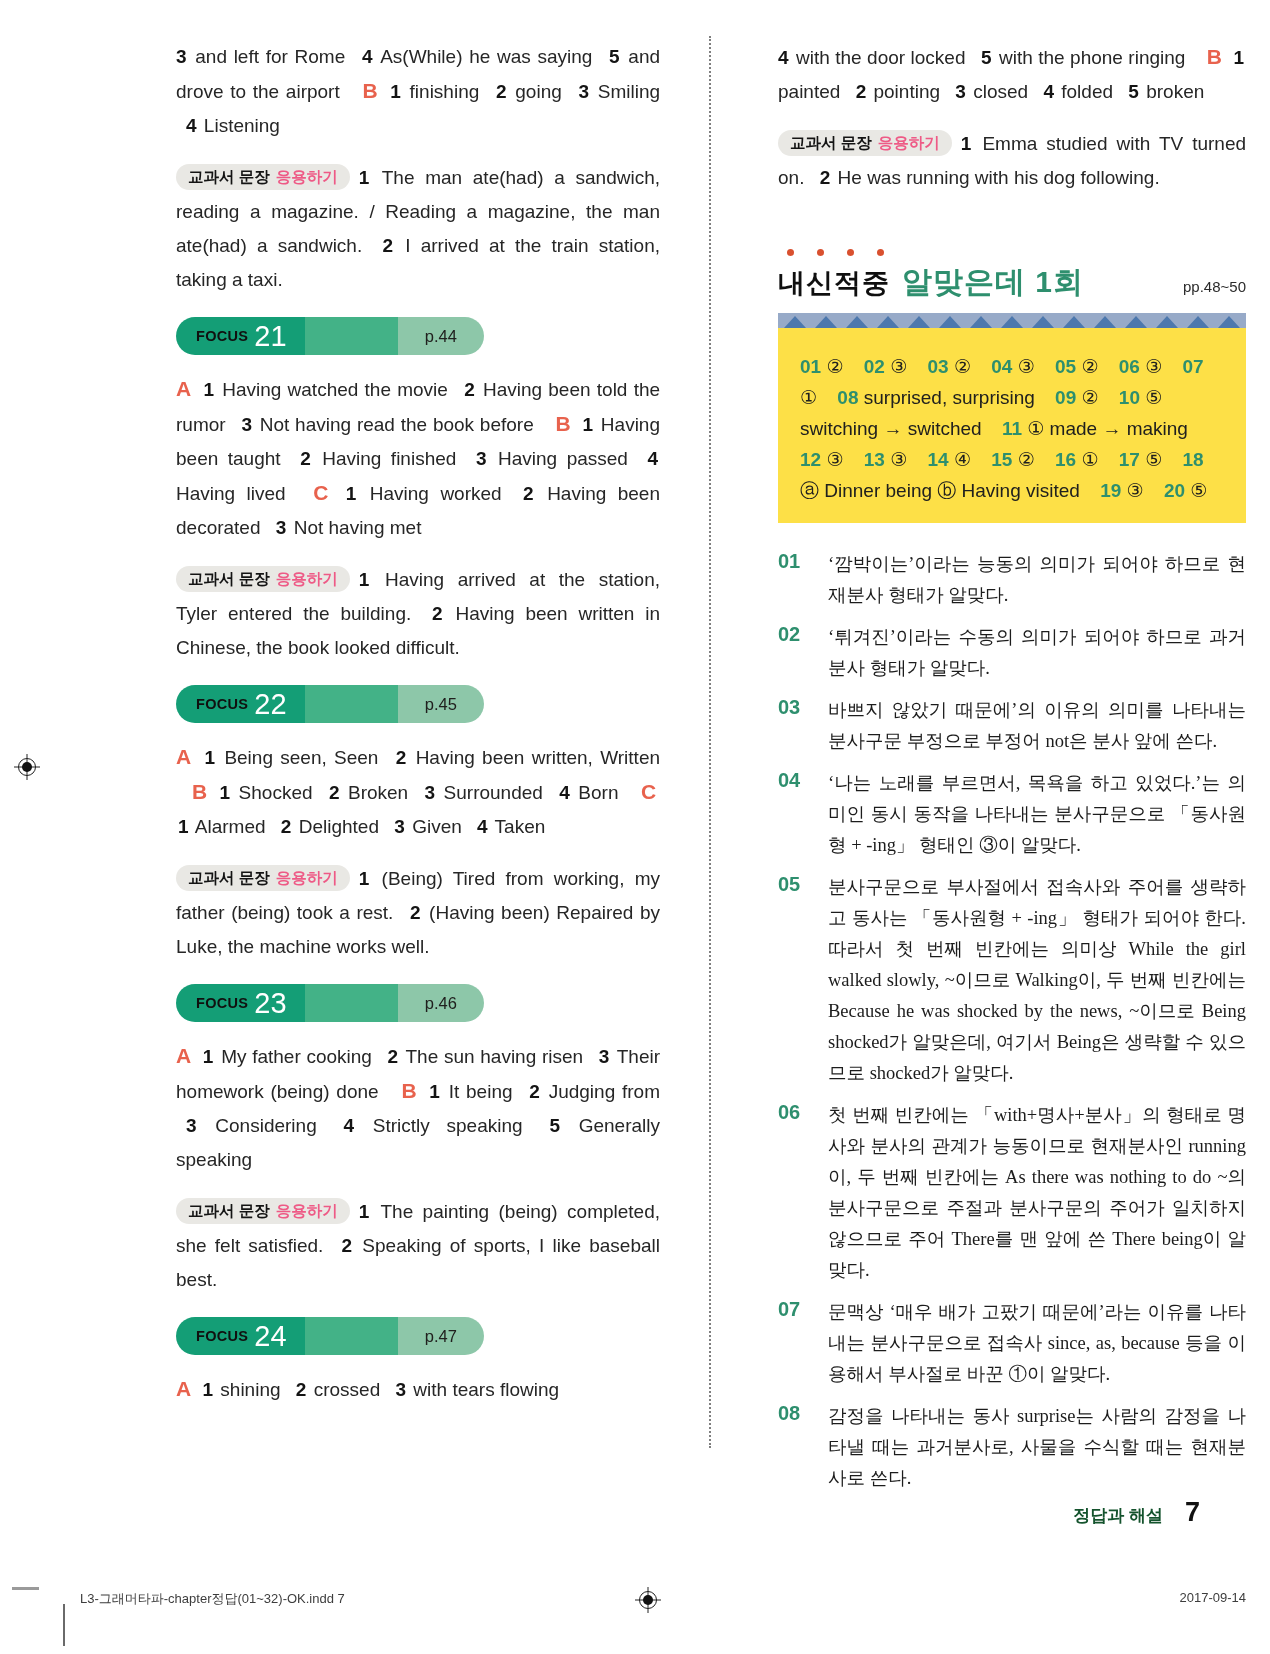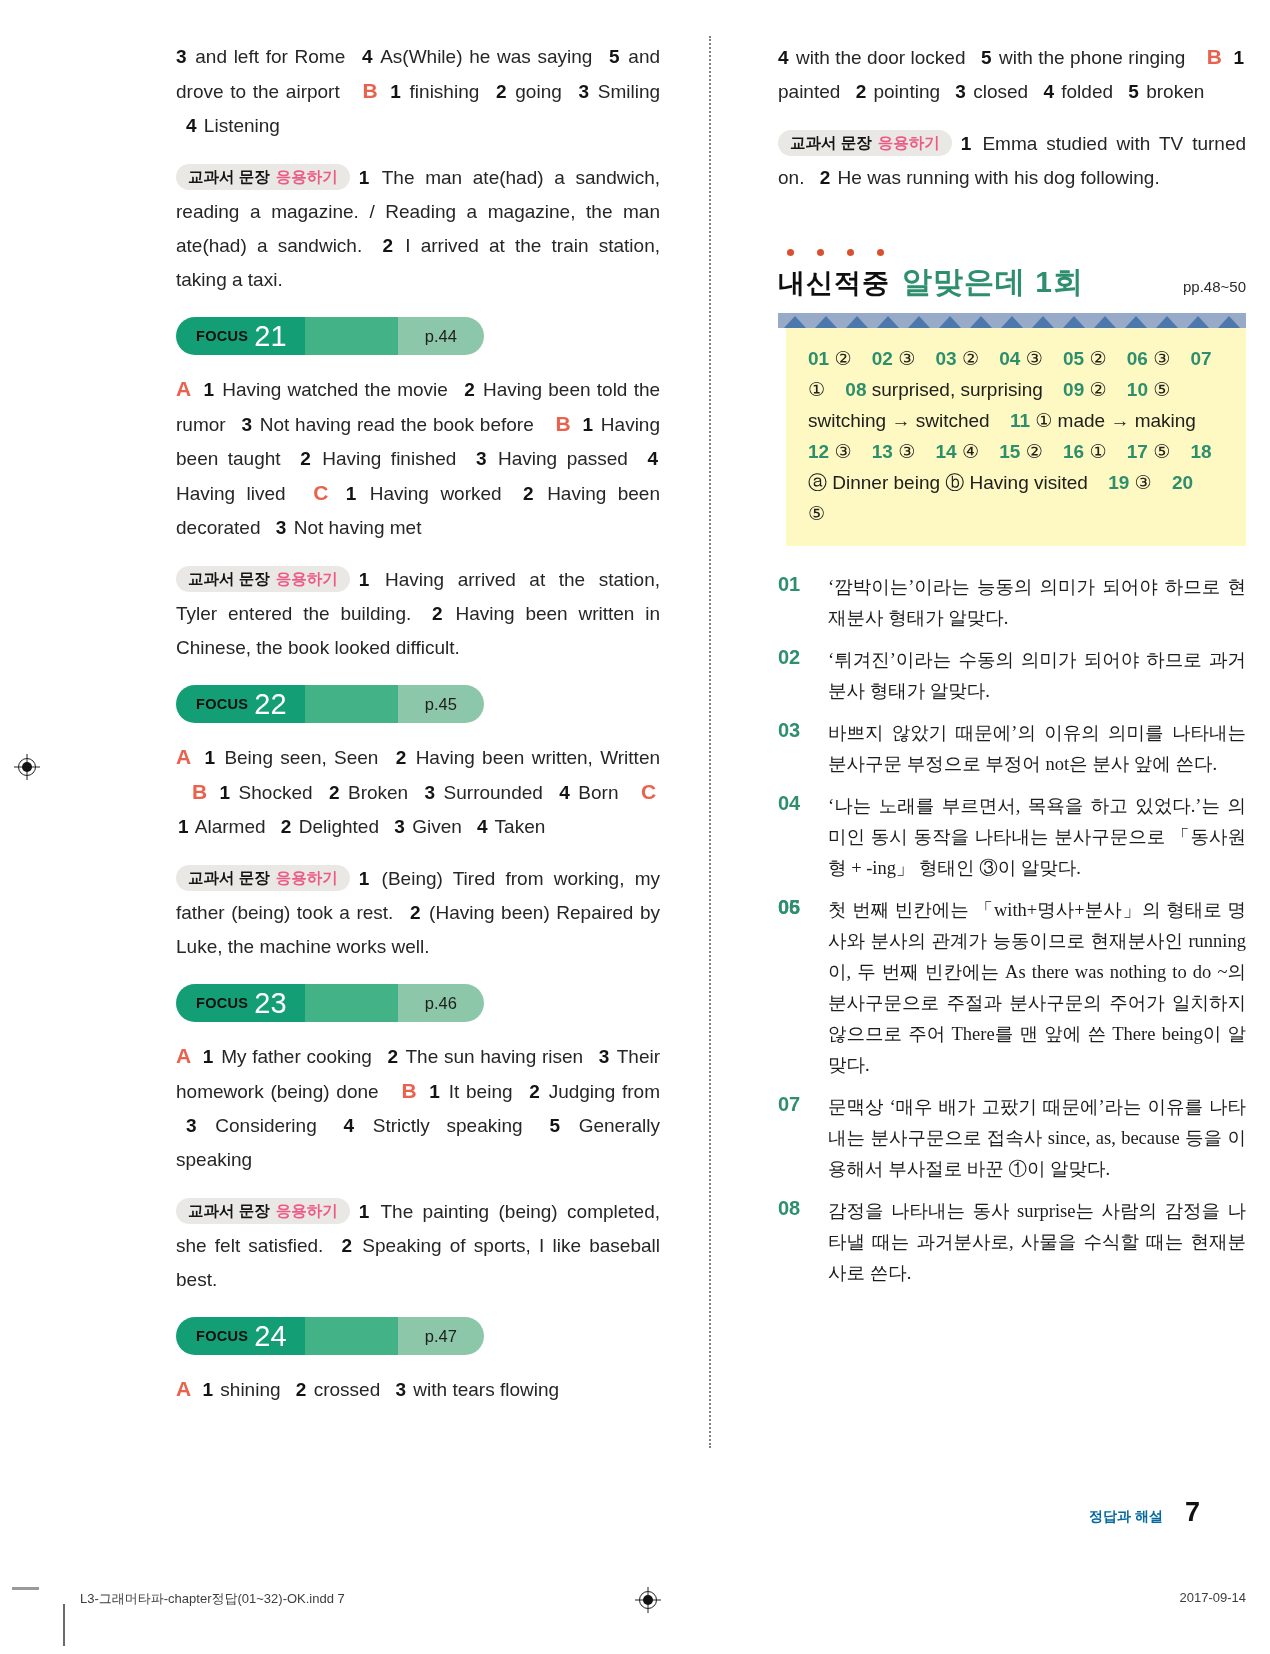--- a/index.html
+++ b/index.html
@@ -39,34 +39,34 @@
   .dots{display:flex;gap:23px;padding-left:9px;margin-bottom:6px;}
   .dot{width:7px;height:7px;border-radius:50%;background:#d9502f;}
   .exam-title-row{display:flex;align-items:baseline;}
   .t-black{font-size:27px;font-weight:900;color:#0f0f0f;letter-spacing:1px;}
   .t-green{font-size:30px;font-weight:800;color:#2e8f6e;margin-left:12px;letter-spacing:1px;}
   .t-pages{margin-left:auto;font-size:15px;color:#2b2b2b;}
   .band{margin-top:10px;height:15px;background:#97aac8;display:flex;align-items:flex-end;
         justify-content:space-between;padding:0 6px;overflow:hidden;}
   .tri{display:block;width:0;height:0;border-left:11px solid transparent;border-right:11px solid transparent;
        border-bottom:12px solid #4d78ad;}
-  .ansbox{background:#fef9c3;padding:15px 22px 17px;font-size:19px;line-height:31px;color:#20201e;margin-left:8px;}
+  .ansbox{background:#fde047;padding:23px 22px 17px;font-size:19px;line-height:31px;color:#20201e;}
   .qa{margin-right:15px;}
   .q{color:#2e8f6e;font-weight:800;}
   .a{color:#20201e;}
 
   .expl{margin-top:26px;}
   .eitem{position:relative;padding-left:50px;margin-bottom:11px;}
   .enum{position:absolute;left:0;top:1px;color:#2e8f6e;font-weight:800;font-size:20px;}
   .etext{font-family:"Liberation Serif","DejaVu Serif",serif;font-size:18.5px;line-height:31px;
          text-align:justify;color:#1c1c1c;}
 
   
   .pagefoot{position:absolute;top:1497px;right:70px;display:flex;align-items:baseline;gap:22px;}
-  .pf-label{font-size:14px;font-weight:700;color:#0369a1;}
+  .pf-label{font-size:17px;font-weight:700;color:#14532d;}
   .pf-num{font-size:27px;font-weight:800;color:#111;}
 
   
   .print-file{position:absolute;left:80px;top:1590px;font-size:13px;color:#3d3d3d;}
   .print-date{position:absolute;right:24px;top:1590px;font-size:13px;color:#3d3d3d;}
   .crop-dash{position:absolute;left:12px;top:1587px;width:27px;height:3px;background:#9a9a9a;}
   .crop-vline{position:absolute;left:63px;top:1604px;width:2px;height:42px;background:#6a6a6a;}
   .regmark{position:absolute;}
 </style>
 </head>
@@ -156,20 +156,21 @@
           <div class="eitem">
             <span class="enum">03</span>
             <div class="etext">바쁘지 않았기 때문에’의 이유의 의미를 나타내는 분사구문 부정으로 부정어 not은 분사 앞에 쓴다.</div>
           </div>
           <div class="eitem">
             <span class="enum">04</span>
             <div class="etext">‘나는 노래를 부르면서, 목욕을 하고 있었다.’는 의미인 동시 동작을 나타내는 분사구문으로 「동사원형 + -ing」 형태인 ③이 알맞다.</div>
           </div>
           <div class="eitem">
             <span class="enum">05</span>
+            <div class="etext">분사구문으로 부사절에서 접속사와 주어를 생략하고 동사는 「동사원형 + -ing」 형태가 되어야 한다. 따라서 첫 번째 빈칸에는 의미상 While the girl walked slowly, ~이므로 Walking이, 두 번째 빈칸에는 Because he was shocked by the news, ~이므로 Being shocked가 알맞은데, 여기서 Being은 생략할 수 있으므로 shocked가 알맞다.</div>
           </div>
           <div class="eitem">
             <span class="enum">06</span>
             <div class="etext">첫 번째 빈칸에는 「with+명사+분사」의 형태로 명사와 분사의 관계가 능동이므로 현재분사인 running이, 두 번째 빈칸에는 As there was nothing to do ~의 분사구문으로 주절과 분사구문의 주어가 일치하지 않으므로 주어 There를 맨 앞에 쓴 There being이 알맞다.</div>
           </div>
           <div class="eitem">
             <span class="enum">07</span>
             <div class="etext">문맥상 ‘매우 배가 고팠기 때문에’라는 이유를 나타내는 분사구문으로 접속사 since, as, because 등을 이용해서 부사절로 바꾼 ①이 알맞다.</div>
           </div>
           <div class="eitem">

